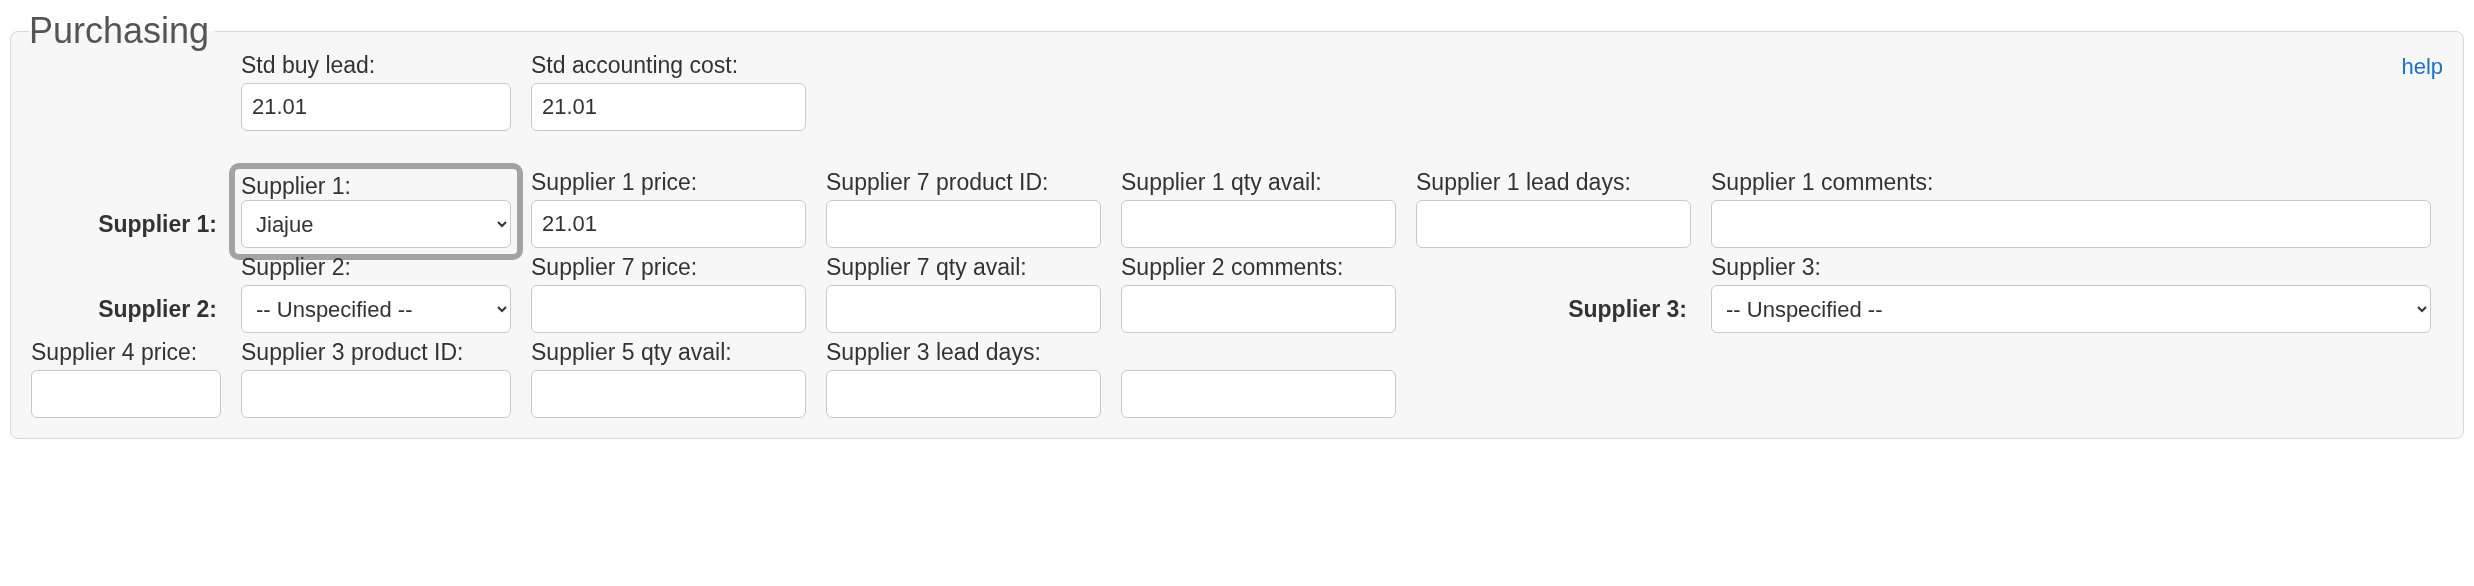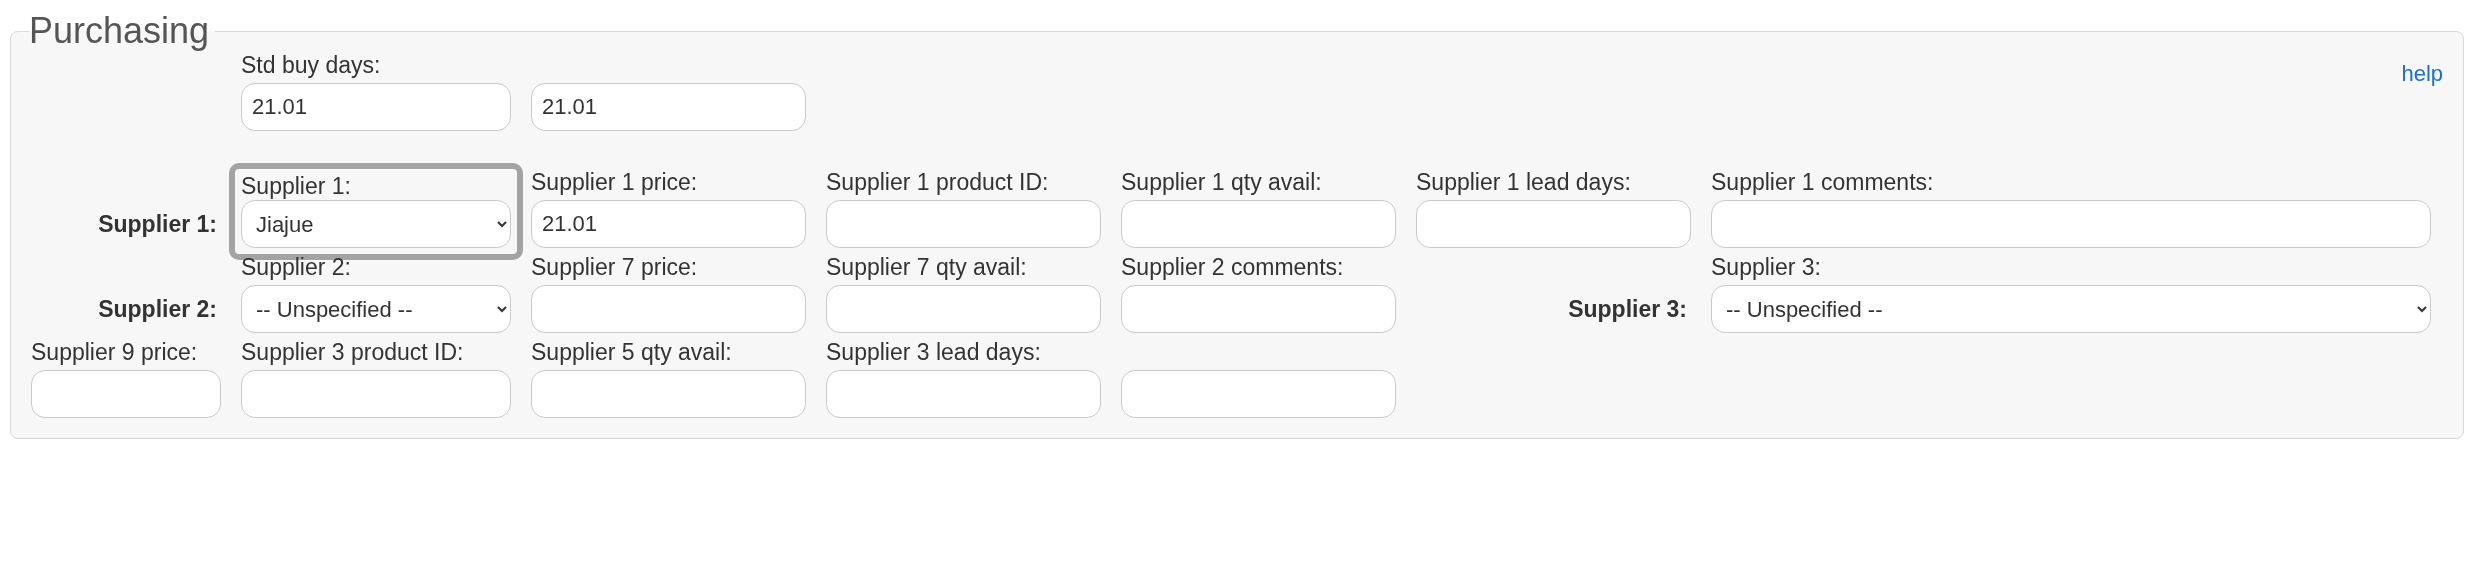--- a/index.html
+++ b/index.html
@@ -21,21 +21,21 @@
   }
   fieldset.panel > legend {
     font-size: 36px;
     font-weight: 400;
     color: #555;
     padding: 0 6px 0 0;
     margin-left: -2px;
   }
   .help-link {
     position: absolute;
-    top: 9px;
+    top: 2px;
     right: 20px;
     font-size: 22px;
     color: #1a6fd6;
     text-decoration: none;
   }
   .grid {
     display: grid;
     grid-template-columns: 190px 270px 275px 275px 275px 275px 1fr;
     column-gap: 20px;
     row-gap: 6px;
@@ -60,21 +60,21 @@
     justify-content: flex-end;
     height: 48px;
     padding-right: 4px;
   }
   input.text, select.select {
     width: 100%;
     height: 48px;
     font-size: 22px;
     padding: 4px 10px;
     border: 1px solid #c9c9c9;
-    border-radius: 14px;
+    border-radius: 6px;
     background: #ffffff;
     color: #333;
     font-family: inherit;
   }
   .spacer-row { height: 20px; }
   .highlight {
     border: 6px solid #a3a3a3;
     border-radius: 10px;
     padding: 4px 6px 6px 6px;
     margin: -10px -12px -12px -12px;
@@ -86,25 +86,26 @@
 
 <fieldset class="panel">
   <legend>Purchasing</legend>
   <a href="#" class="help-link">help</a>
 
   <div class="grid">
 
     <div class="cell"></div>
 
     <div class="cell">
-      <span class="field-label">Std buy days:</span>
+      <span class="field-label">Std buy lead:</span>
       <input class="text" type="text" value="21.01" style="">
     </div>
 
     <div class="cell">
+      <span class="field-label">Std accounting cost:</span>
       <input class="text" type="text" value="21.01" style="">
     </div>
 
     <div class="cell col-span-5"></div>
 
     <div class="spacer-row" style="grid-column:1 / -1"></div>
 
     <div class="row-label">Supplier 1:</div>
 
     <div class="cell">
@@ -115,21 +116,21 @@
         </select>
       </div>
     </div>
 
     <div class="cell">
       <span class="field-label">Supplier 1 price:</span>
       <input class="text" type="text" value="21.01" style="">
     </div>
 
     <div class="cell">
-      <span class="field-label">Supplier 1 product ID:</span>
+      <span class="field-label">Supplier 7 product ID:</span>
       <input class="text" type="text" value="" style="">
     </div>
 
     <div class="cell">
       <span class="field-label">Supplier 1 qty avail:</span>
       <input class="text" type="text" value="" style="">
     </div>
 
     <div class="cell">
       <span class="field-label">Supplier 1 lead days:</span>
@@ -170,21 +171,21 @@
     <div class="row-label">Supplier 3:</div>
 
     <div class="cell">
       <span class="field-label">Supplier 3:</span>
       <select class="select">
         <option>-- Unspecified --</option>
       </select>
     </div>
 
     <div class="cell">
-      <span class="field-label">Supplier 9 price:</span>
+      <span class="field-label">Supplier 4 price:</span>
       <input class="text" type="text" value="" style="">
     </div>
 
     <div class="cell">
       <span class="field-label">Supplier 3 product ID:</span>
       <input class="text" type="text" value="" style="">
     </div>
 
     <div class="cell">
       <span class="field-label">Supplier 5 qty avail:</span>

